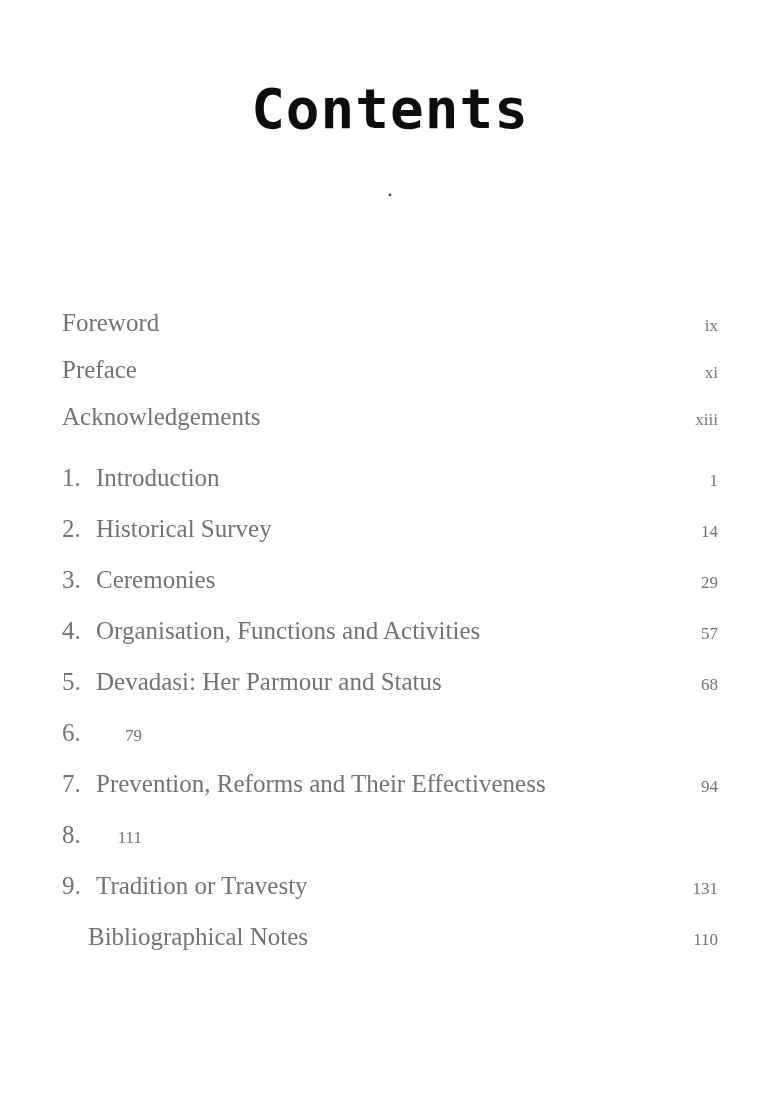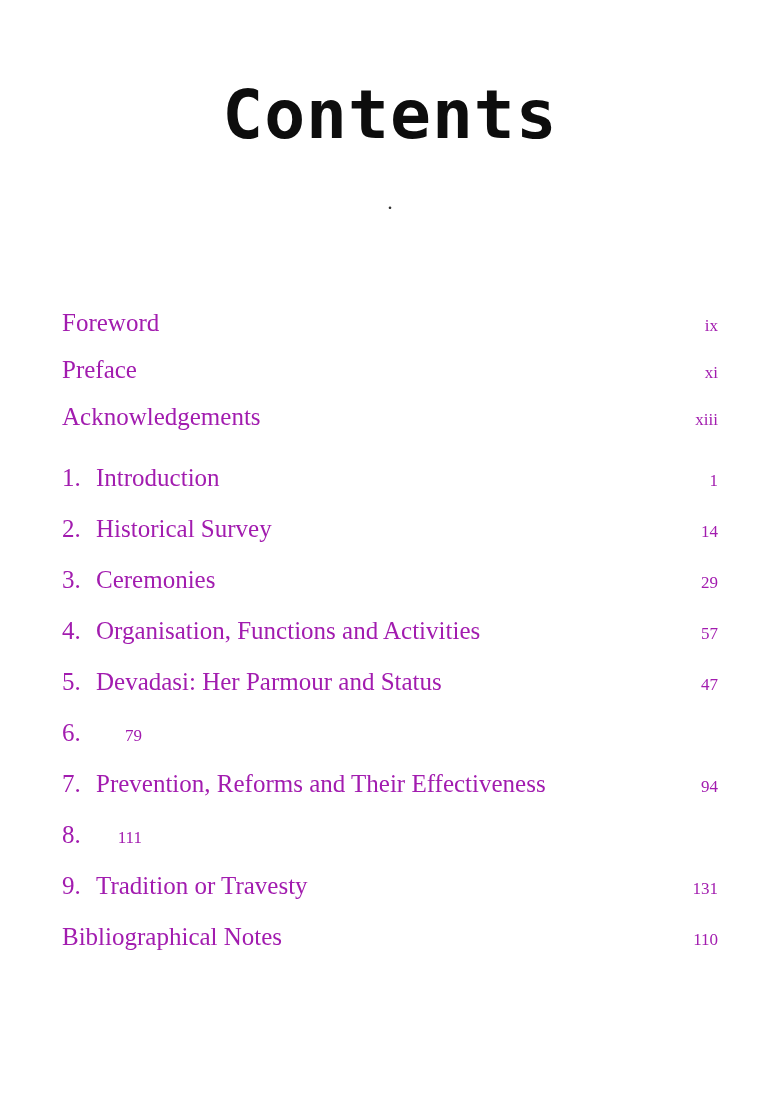--- a/index.html
+++ b/index.html
@@ -17,21 +17,21 @@
   }
   .page {
     width: 780px;
     height: 1108px;
     position: relative;
     box-sizing: border-box;
   }
   .title {
     text-align: center;
     font-family: "DejaVu Sans Mono", monospace;
-    font-size: 68px;
+    font-size: 56px;
     font-weight: 700;
     letter-spacing: 1px;
     color: #0d0d0d;
     margin: 0;
     padding-top: 78px;
     line-height: 1.1;
   }
   .title-dot {
     text-align: center;
     font-size: 22px;
@@ -46,21 +46,21 @@
     left: 62px;
     right: 62px;
     top: 310px;
   }
   .entry {
     display: flex;
     align-items: baseline;
     font-size: 25px;
     line-height: 1.0;
     margin-bottom: 19px;
-    color: #a21caf;
+    color: #737373;
   }
   .entry .num {
     width: 34px;
     flex: 0 0 34px;
     text-align: left;
     font-size: 25px;
   }
   .entry .label {
     flex: 1 1 auto;
     text-align: left;
@@ -80,20 +80,21 @@
     margin-bottom: 36px;
   }
   .group-front .entry {
     margin-bottom: 22px;
   }
   .group-chapters .entry {
     margin-bottom: 26px;
   }
   .group-back {
     margin-top: 16px;
+    margin-left: 26px;
   }
 </style>
 </head>
 <body>
 
 <div class="page">
 
   <h1 class="title">Contents</h1>
   <div class="title-dot">.</div>
 
@@ -131,21 +132,21 @@
         <span class="pg">29</span>
       </div>
       <div class="entry">
         <span class="num">4.</span>
         <span class="label">Organisation, Functions and Activities</span>
         <span class="pg">57</span>
       </div>
       <div class="entry">
         <span class="num">5.</span>
         <span class="label">Devadasi: Her Parmour and Status</span>
-        <span class="pg">47</span>
+        <span class="pg">68</span>
       </div>
       <div class="entry">
         <span class="num">6.</span>
         <span class="pg">79</span>
       </div>
       <div class="entry">
         <span class="num">7.</span>
         <span class="label">Prevention, Reforms and Their Effectiveness</span>
         <span class="pg">94</span>
       </div>

